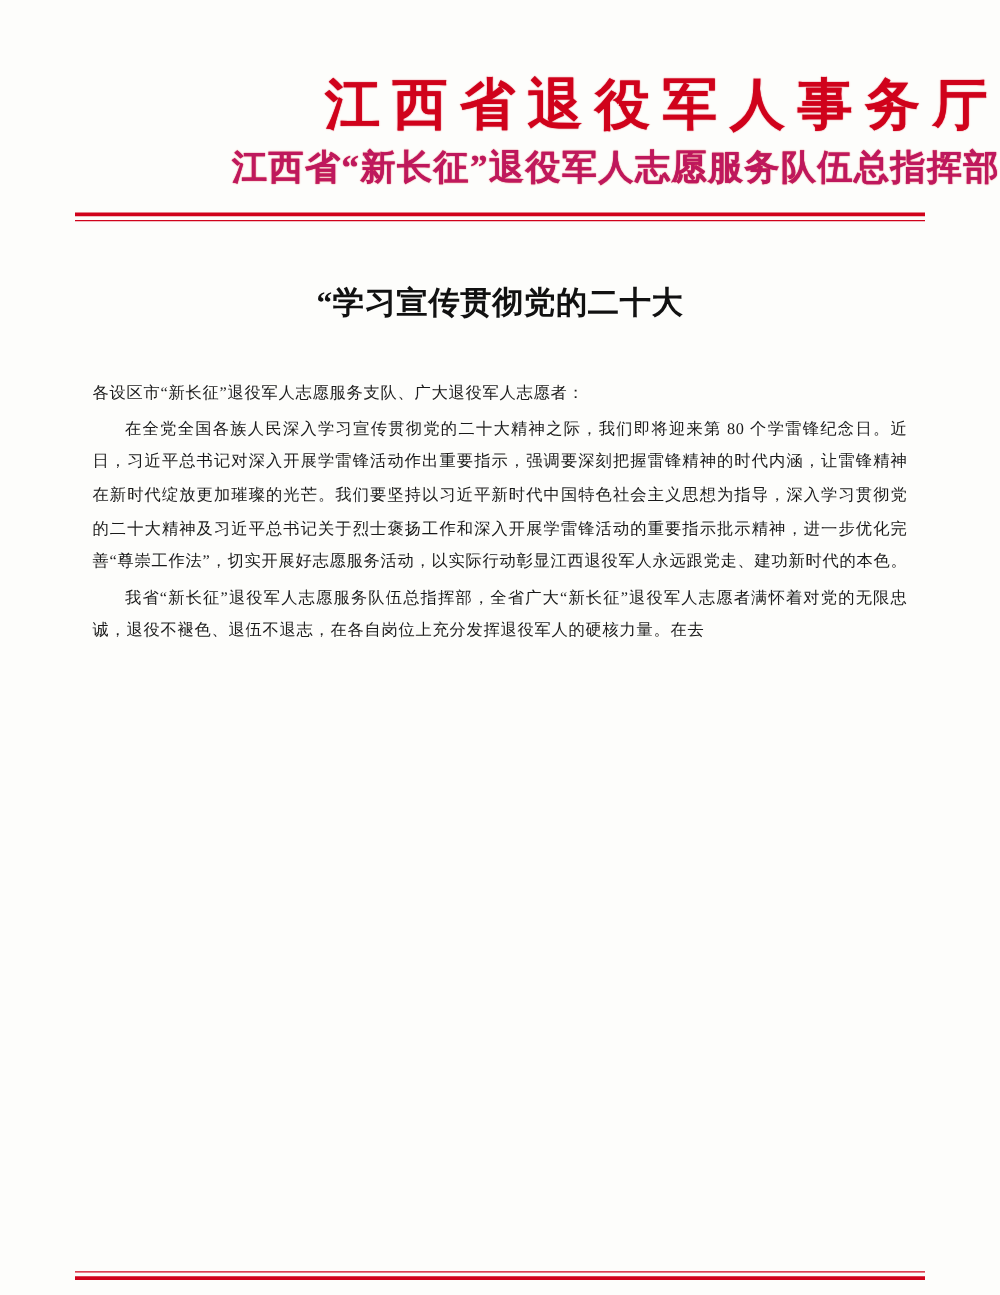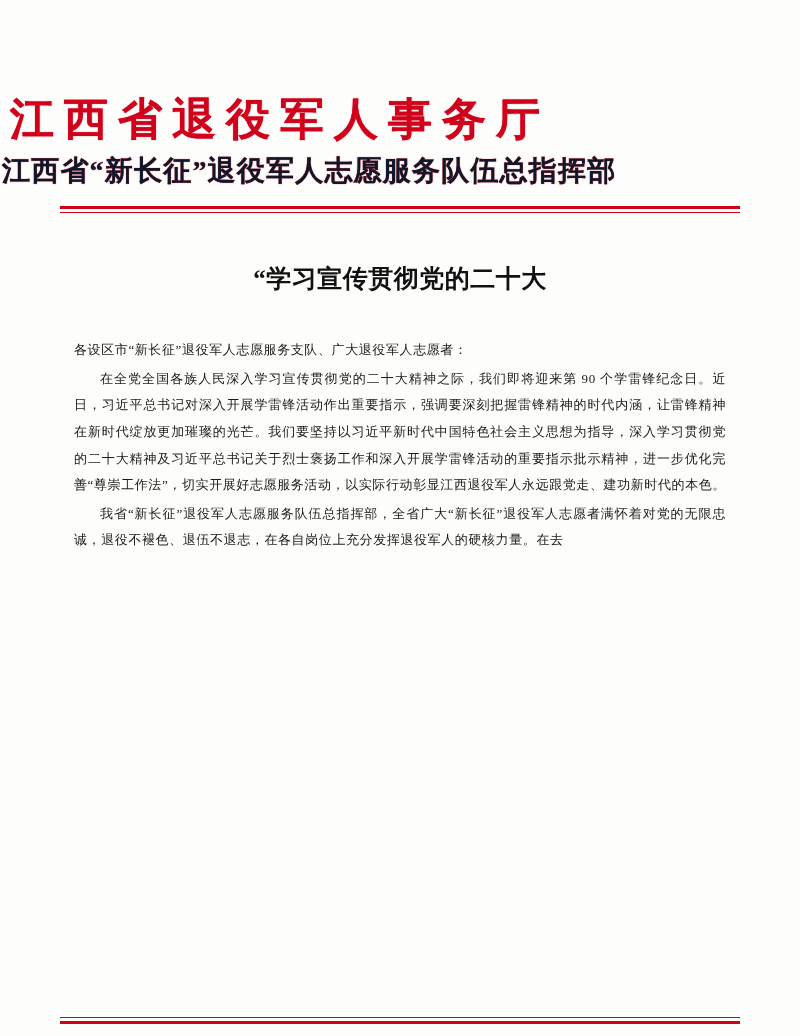--- a/index.html
+++ b/index.html
@@ -15,35 +15,35 @@
     overflow: hidden;
   }
   .page {
     position: absolute;
     inset: 0;
     background: #fdfdfb;
     padding: 0;
   }
   
   .masthead {
-    padding-top: 92px;
-    text-align: left;
+    padding-top: 56px;
+    text-align: right;
   }
   .masthead-line1 {
     color: #d0021b;
     font-weight: bold;
     font-size: 44px;
     letter-spacing: 10px;
     line-height: 1.25;
     text-indent: 10px;
     font-family: "Liberation Serif", "DejaVu Serif", serif;
     text-shadow: 0 0 1px #d0021b;
   }
   .masthead-line2 {
-    color: #0f172a;
+    color: #be185d;
     font-weight: bold;
     font-size: 28px;
     letter-spacing: 1.2px;
     line-height: 1.4;
     margin-top: 4px;
     text-indent: 2px;
     text-shadow: 0 0 1px #d0021b;
   }
   .rule-wrap {
     margin: 16px 60px 0 60px;
@@ -117,21 +117,21 @@
     <div class="rule-thick"></div>
     <div class="rule-thin"></div>
   </div>
 
   <div class="doc-title">
     <span class="tline">“学习宣传贯彻党的二十大</span>
   </div>
 
   <div class="body-text">
     <p class="para">各设区市“新长征”退役军人志愿服务支队、广大退役军人志愿者：</p>
-    <p class="para indent">在全党全国各族人民深入学习宣传贯彻党的二十大精神之际，我们即将迎来第 90 个学雷锋纪念日。近日，习近平总书记对深入开展学雷锋活动作出重要指示，强调要深刻把握雷锋精神的时代内涵，让雷锋精神在新时代绽放更加璀璨的光芒。我们要坚持以习近平新时代中国特色社会主义思想为指导，深入学习贯彻党的二十大精神及习近平总书记关于烈士褒扬工作和深入开展学雷锋活动的重要指示批示精神，进一步优化完善“尊崇工作法”，切实开展好志愿服务活动，以实际行动彰显江西退役军人永远跟党走、建功新时代的本色。</p>
+    <p class="para indent">在全党全国各族人民深入学习宣传贯彻党的二十大精神之际，我们即将迎来第 80 个学雷锋纪念日。近日，习近平总书记对深入开展学雷锋活动作出重要指示，强调要深刻把握雷锋精神的时代内涵，让雷锋精神在新时代绽放更加璀璨的光芒。我们要坚持以习近平新时代中国特色社会主义思想为指导，深入学习贯彻党的二十大精神及习近平总书记关于烈士褒扬工作和深入开展学雷锋活动的重要指示批示精神，进一步优化完善“尊崇工作法”，切实开展好志愿服务活动，以实际行动彰显江西退役军人永远跟党走、建功新时代的本色。</p>
     <p class="para indent">我省“新长征”退役军人志愿服务队伍总指挥部，全省广大“新长征”退役军人志愿者满怀着对党的无限忠诚，退役不褪色、退伍不退志，在各自岗位上充分发挥退役军人的硬核力量。在去</p>
   </div>
 
   <div class="bottom-rule-wrap">
     <div class="bottom-rule-thin"></div>
     <div class="bottom-rule-thick"></div>
   </div>
 
 </div>
 

